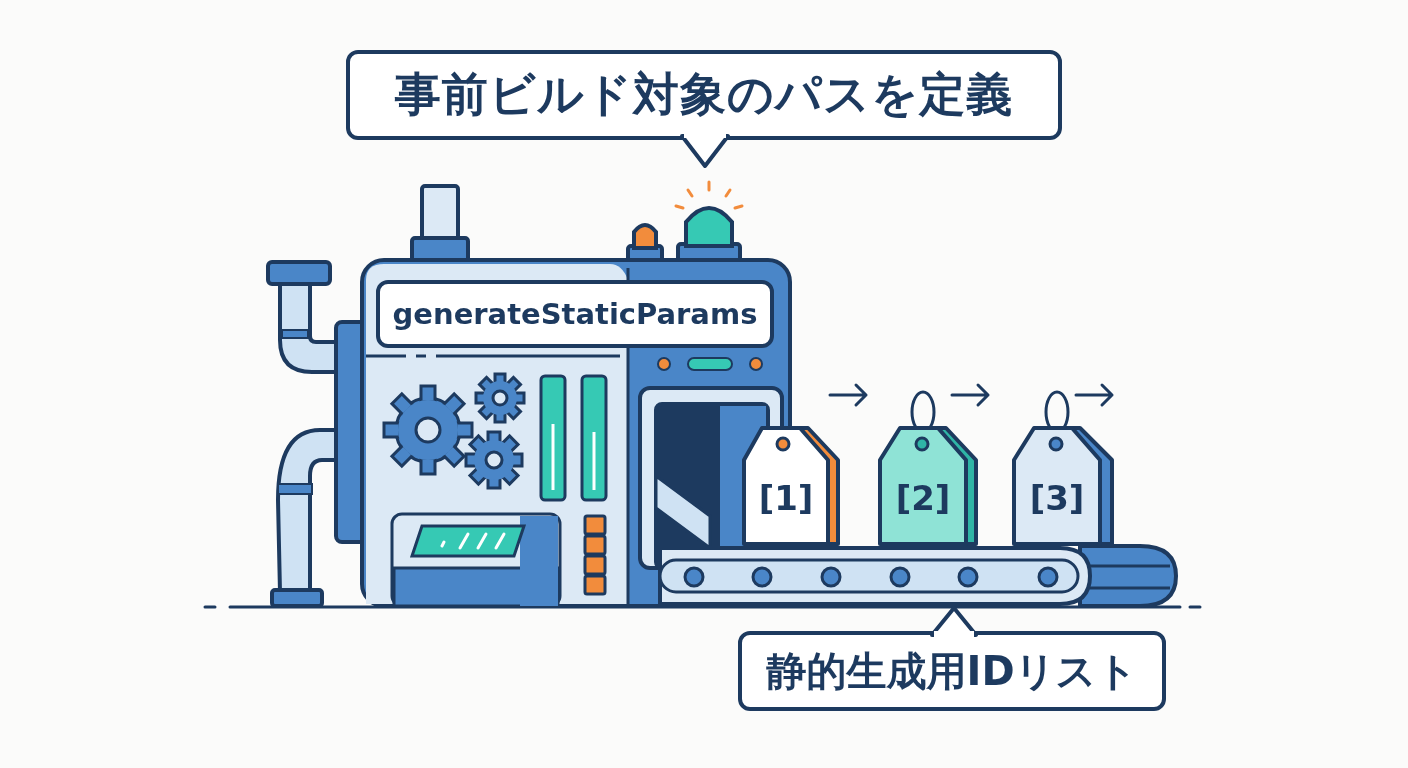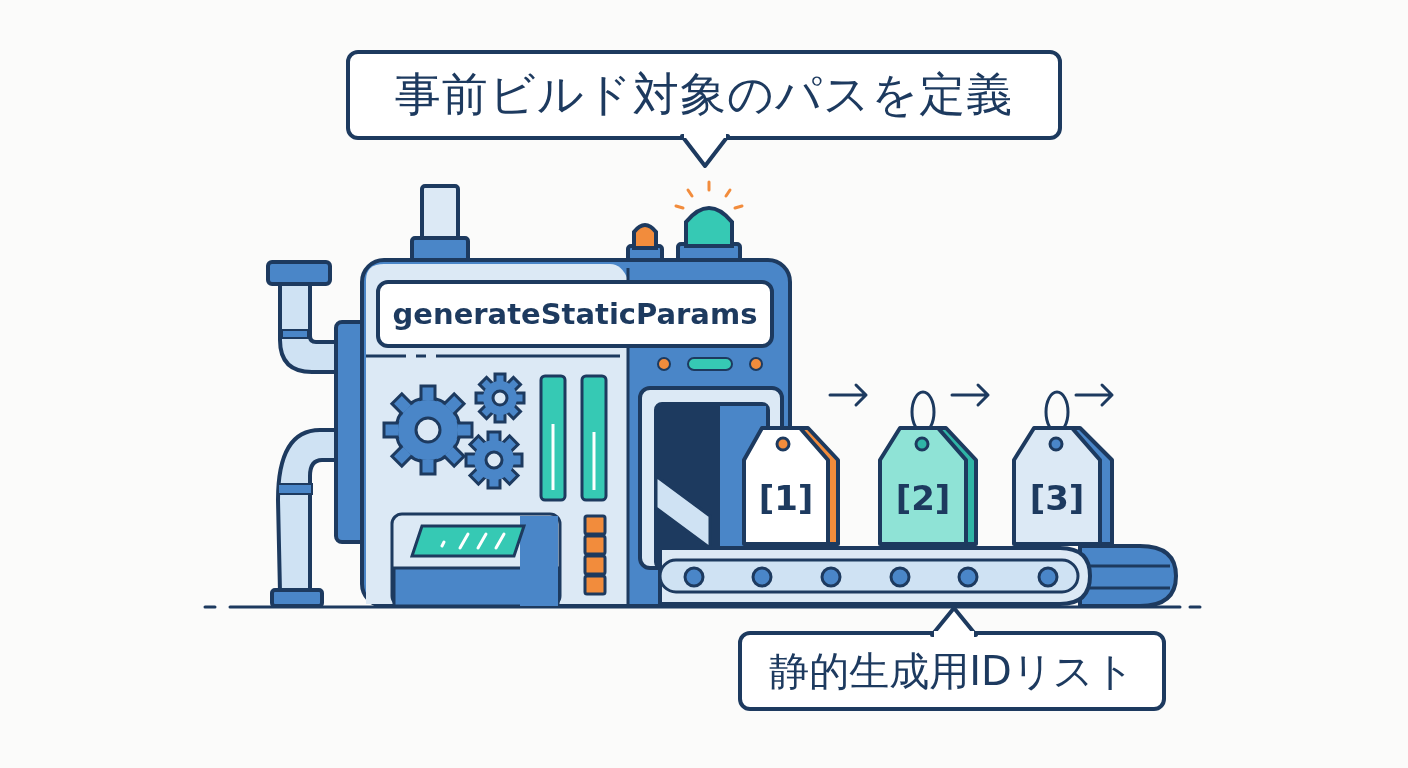--- a/index.html
+++ b/index.html
@@ -1,17 +1,17 @@
 <!DOCTYPE html>
 <html><head>
 <meta charset="utf-8">
 <style>
   html, body { margin: 0; padding: 0; }
   body { width: 1408px; height: 768px; background: #fbfbfa; overflow: hidden; position: relative; font-family: "DejaVu Sans", sans-serif; }
-  .callout { position: absolute; background: #fff; border: 4px solid #1d3a5f; border-radius: 12px; color: #1d3a5f; font-weight: normal; display: flex; align-items: center; justify-content: center; box-sizing: border-box; }
+  .callout { position: absolute; background: #fff; border: 4px solid #1d3a5f; border-radius: 12px; color: #1d3a5f; font-weight: bold; display: flex; align-items: center; justify-content: center; box-sizing: border-box; }
   #top-callout { left: 346px; top: 50px; width: 716px; height: 90px; font-size: 46px; letter-spacing: 1px; }
   #bottom-callout { left: 738px; top: 631px; width: 428px; height: 80px; font-size: 40px; }
   svg.scene { position: absolute; left: 0; top: 0; }
   .label-text { font-family: "DejaVu Sans", sans-serif; font-weight: bold; fill: #1d3a5f; }
 </style>
 </head>
 <body>
 
 <div id="top-callout" class="callout">
   <span>事前ビルド対象のパスを定義</span>

